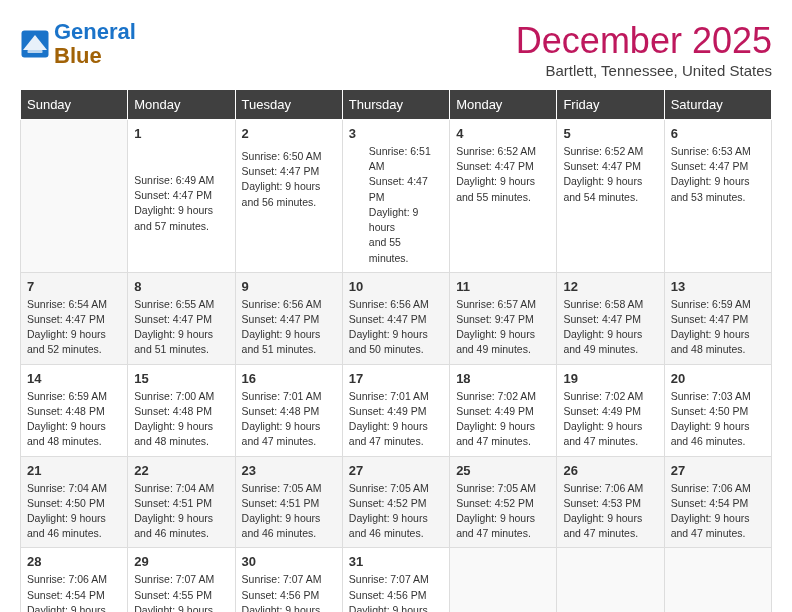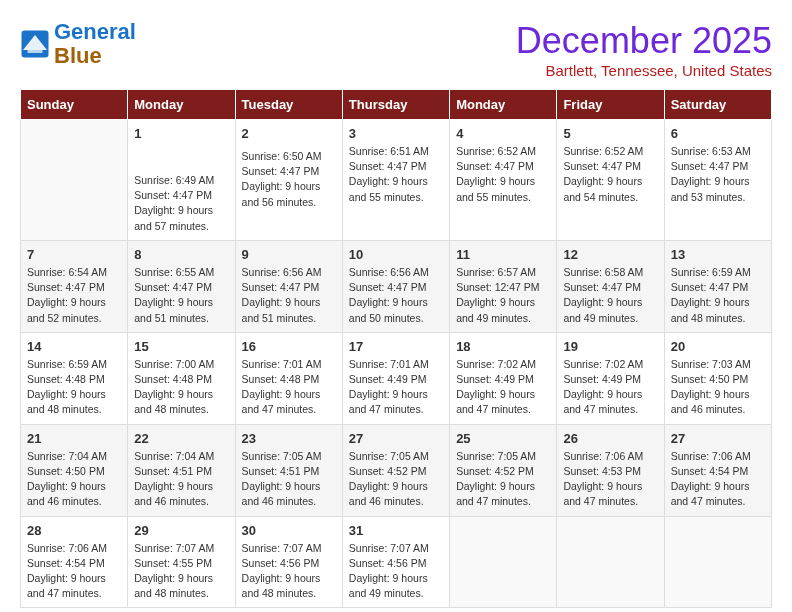--- a/index.html
+++ b/index.html
@@ -32,39 +32,39 @@
     .logo-icon {
       width: 30px;
       height: 30px;
       margin-right: 4px;
     }
     .title-block {
       text-align: right;
     }
     .month-title {
       font-size: 36px;
-      color: #6d28d9;
+      color: #be185d;
       font-weight: normal;
     }
     .subtitle {
       font-size: 15px;
-      color: #b91c1c;
+      color: #404040;
     }
     table {
       width: 100%;
       border-collapse: collapse;
       font-size: 11px;
     }
     thead tr th {
-      background-color: #7f1d1d;
+      background-color: #404040;
       color: #fff;
       padding: 7px 6px;
       text-align: left;
       font-size: 13px;
-      font-weight: bold;
+      font-weight: normal;
       border: 1px solid #fff;
     }
     tbody tr td {
       border: 1px solid #ddd;
       vertical-align: top;
       padding: 6px 6px;
       width: 107px;
       min-height: 80px;
       height: 85px;
     }
@@ -135,21 +135,21 @@
         </td>
         <td>
           <span class="day-num">2</span>
           <div class="day-info" style="white-space: pre-line; margin-top: 8px;">Sunrise: 6:50 AM
 Sunset: 4:47 PM
 Daylight: 9 hours
 and 56 minutes.</div>
         </td>
         <td>
           <span class="day-num">3</span>
-          <div class="day-info" style="white-space: pre-line;">Sunrise: 6:51 AM
+          <div class="day-info" style="white-space: pre-line; margin-left: 20px;">Sunrise: 6:51 AM
 Sunset: 4:47 PM
 Daylight: 9 hours
 and 55 minutes.</div>
         </td>
         <td>
           <span class="day-num">4</span>
           <div class="day-info" style="white-space: pre-line;">Sunrise: 6:52 AM
 Sunset: 4:47 PM
 Daylight: 9 hours
 and 55 minutes.</div>
@@ -194,21 +194,21 @@
         <td>
           <span class="day-num">10</span>
           <div class="day-info" style="white-space: pre-line;">Sunrise: 6:56 AM
 Sunset: 4:47 PM
 Daylight: 9 hours
 and 50 minutes.</div>
         </td>
         <td>
           <span class="day-num">11</span>
           <div class="day-info" style="white-space: pre-line;">Sunrise: 6:57 AM
-Sunset: 12:47 PM
+Sunset: 9:47 PM
 Daylight: 9 hours
 and 49 minutes.</div>
         </td>
         <td>
           <span class="day-num">12</span>
           <div class="day-info" style="white-space: pre-line;">Sunrise: 6:58 AM
 Sunset: 4:47 PM
 Daylight: 9 hours
 and 49 minutes.</div>
         </td>

